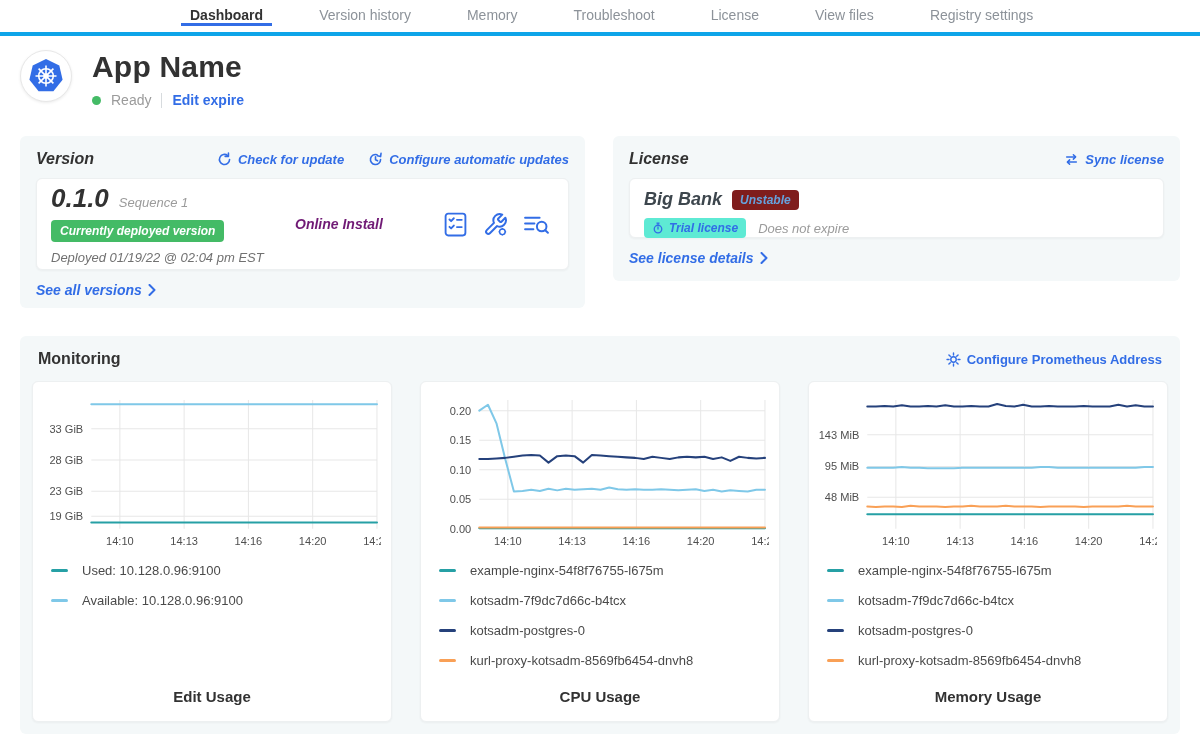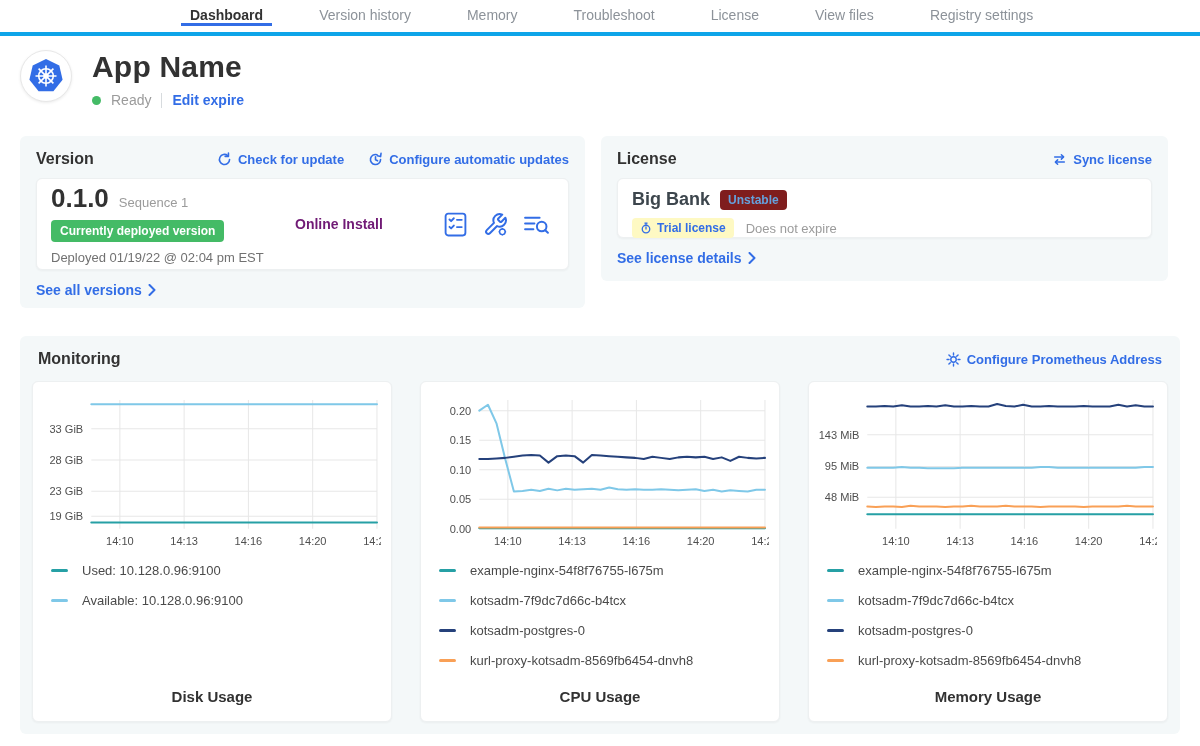--- a/index.html
+++ b/index.html
@@ -21,21 +21,21 @@
   .app-title { font-size:30px; font-weight:700; margin-top:0; letter-spacing:.2px; }
   .status-row { display:flex; align-items:center; gap:10px; margin-top:8px; font-size:14px; }
   .dot { width:9px; height:9px; border-radius:50%; background:#44bb66; display:inline-block; }
   .muted { color:#9b9b9b; }
   .vdiv { width:1px; height:15px; background:#d7dbde; }
   .blue-link { color:#326de6; font-weight:700; font-size:13px; display:inline-flex;
     align-items:center; gap:6px; cursor:pointer; white-space:nowrap; }
   .blue-link.lg { font-size:14px; }
 
   
-  .row2 { display:flex; gap:16px; margin:28px 20px 0; }
+  .row2 { display:flex; gap:28px; margin:28px 20px 0;font-style:italic; }
   .panel { background:#f4f8f9; border-radius:6px; padding:14px 16px; }
   .panel-version { width:565px; height:172px; }
   .panel-license { width:567px; height:145px; }
   .panel-head { display:flex; justify-content:space-between; align-items:center; }
   .panel-head h2 { font-size:16px; font-weight:700; color:#323232; }
   .head-links { display:flex; gap:24px; }
   .white-card { background:#fff; border:1px solid #edf0f1; border-radius:6px;
     box-shadow:0 1px 2px rgba(50,50,50,.05); margin-top:10px; padding:12px 14px; }
 
   
@@ -52,21 +52,21 @@
   .ver-icons svg { cursor:pointer; }
   .see-link { margin-top:12px; }
 
   
   .lic-card { height:60px; padding:10px 14px; }
   .lic-line1 { display:flex; align-items:center; gap:10px; }
   .lic-name { font-size:18px; font-weight:700; color:#3d464d; }
   .badge-channel { background:#7f1d1d; color:#65a1dd; font-size:12px; font-weight:600;
     padding:3px 8px; border-radius:4px; }
   .lic-line2 { display:flex; align-items:center; gap:12px; margin-top:8px; }
-  .badge-trial { background:#fef9c3; color:#326de6; font-size:12px; font-weight:700;
+  .badge-trial { background:#5eead4; color:#326de6; font-size:12px; font-weight:700;
     padding:3px 8px; border-radius:4px; display:inline-flex; align-items:center; gap:5px; }
   .expiry { font-size:13px; color:#9b9b9b; }
 
   
   .panel-monitoring { margin:28px 20px 0; height:398px; padding:14px 12px 16px; }
   .charts { display:flex; gap:28px; margin-top:13px; }
   .chart-card { flex:1; background:#fff; border:1px solid #edf0f1; border-radius:6px;
     box-shadow:0 1px 2px rgba(50,50,50,.05); height:341px; padding:12px 10px 14px;
     display:flex; flex-direction:column; }
   .chart { width:100%; display:block; }
@@ -264,21 +264,21 @@
       <ul class="legend">
           <li>
             <span class="dash" style="background: rgb(38, 160, 165);"></span>
             <span>Used: 10.128.0.96:9100</span>
           </li>
           <li>
             <span class="dash" style="background: rgb(127, 200, 232);"></span>
             <span>Available: 10.128.0.96:9100</span>
           </li>
         </ul>
-      <div class="chart-title">Disk Usage</div>
+      <div class="chart-title">Edit Usage</div>
     </div>
     <div class="chart-card">
       <svg class="chart" viewBox="0 0 336 156">
           <line x1="48" x2="332" y1="134" y2="134" stroke="#e7e7e7" stroke-width="1"></line>
           <text x="40" y="138" text-anchor="end">0.00</text>
           <line x1="48" x2="332" y1="104.64220183486239" y2="104.64220183486239" stroke="#e7e7e7" stroke-width="1"></line>
           <text x="40" y="108.64220183486239" text-anchor="end">0.05</text>
           <line x1="48" x2="332" y1="75.28440366972477" y2="75.28440366972477" stroke="#e7e7e7" stroke-width="1"></line>
           <text x="40" y="79.28440366972477" text-anchor="end">0.10</text>
           <line x1="48" x2="332" y1="45.92660550458716" y2="45.92660550458716" stroke="#e7e7e7" stroke-width="1"></line>

